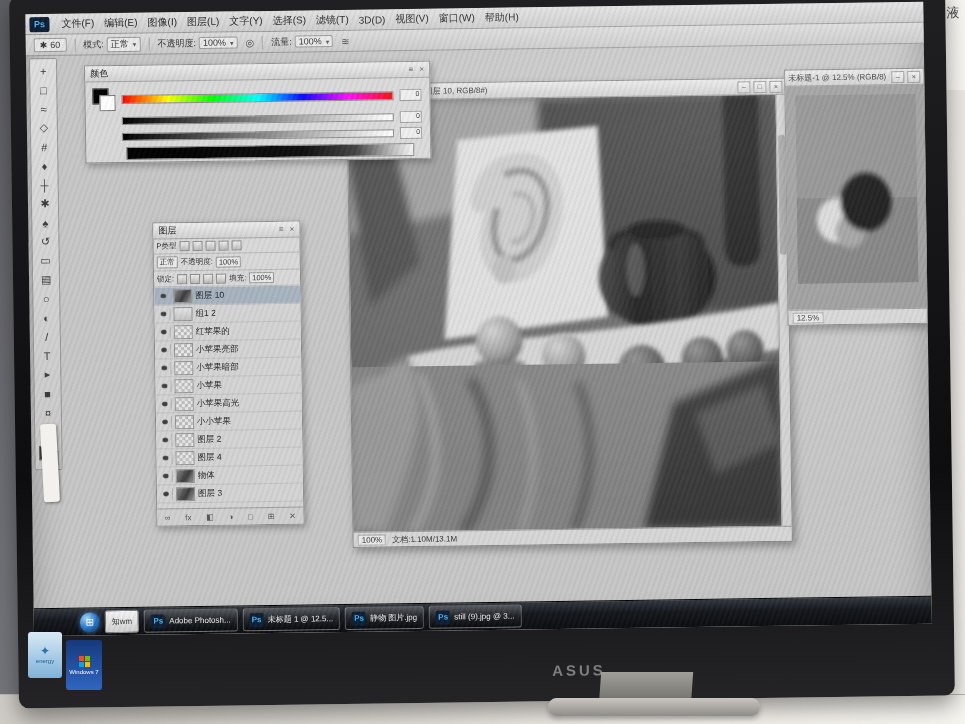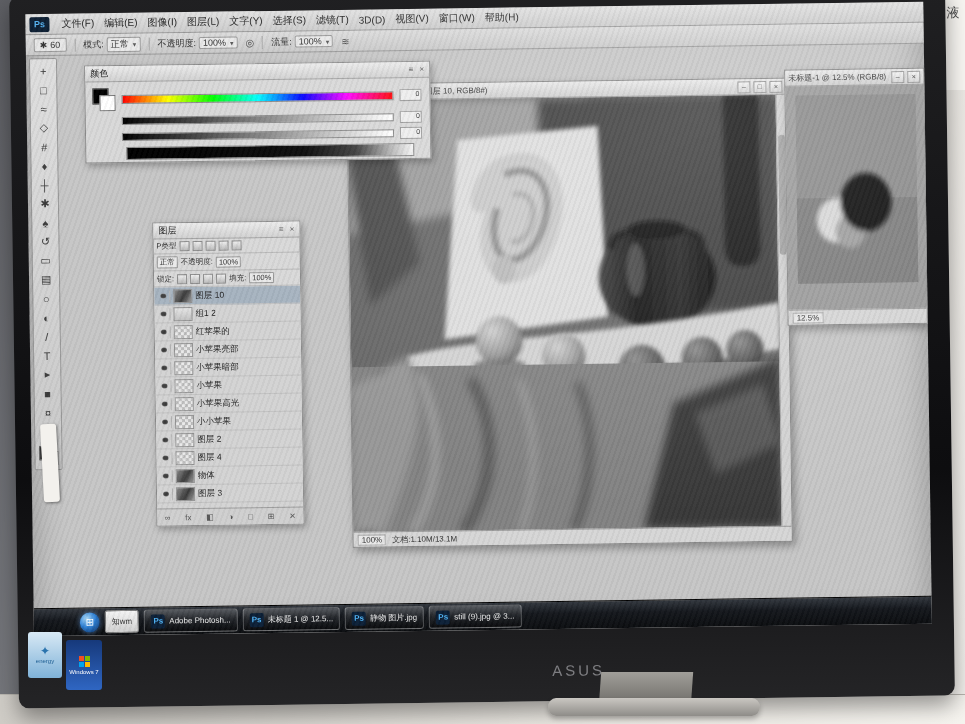--- a/index.html
+++ b/index.html
@@ -13,21 +13,21 @@
     background:linear-gradient(#a09e99,#6d6b67);transform:skewX(-4deg);}
   .stand-base{position:absolute;left:548px;top:698px;width:212px;height:18px;border-radius:8px/9px;
     background:linear-gradient(#cac7c2,#8e8c88);box-shadow:0 3px 5px rgba(0,0,0,.25);}
   .poster{position:absolute;right:0;top:0;width:24px;height:90px;background:#f7f5f1;
     color:#4a4a4a;font-size:13px;display:flex;justify-content:center;padding-top:4px;box-sizing:border-box;}
   .paper-note{position:absolute;left:42px;top:424px;width:16px;height:78px;background:#f3f1ed;
     border-radius:3px;box-shadow:1px 1px 3px rgba(0,0,0,.45);transform:rotate(-3deg);z-index:40;}
   .monitor{position:absolute;left:14px;top:-10px;width:936px;height:712px;border-radius:10px;
     background:linear-gradient(180deg,#202022,#0d0d0f 68%,#242426);
     transform:rotate(-0.8deg);box-shadow:0 10px 22px rgba(0,0,0,.4);}
-  .bezel-logo{position:absolute;left:57%;bottom:22px;color:#8e8e92;font-size:15px;font-weight:normal;
+  .bezel-logo{position:absolute;left:57%;bottom:22px;color:#8e8e92;font-size:15px;font-weight:bold;
     letter-spacing:3px;opacity:.85;margin-top:28px;}
   .sticker{position:absolute;z-index:45;border-radius:3px;display:flex;flex-direction:column;
     align-items:center;justify-content:center;gap:2px;box-sizing:border-box;}
   .sticker-energy{left:28px;top:632px;width:34px;height:46px;background:linear-gradient(#d8e9f5,#7fb2d8);
     color:#1c5d92;font-size:6px;}
   .sticker-energy .swirl{font-size:12px;line-height:10px;color:#2a73ad;}
   .sticker-win{left:66px;top:640px;width:36px;height:50px;background:linear-gradient(#16397b,#2f66c2);
     color:#fff;font-size:6px;text-align:center;}
   .wflag{display:grid;grid-template-columns:5px 5px;grid-template-rows:5px 5px;gap:1px;}
   .wflag i{display:block;}

